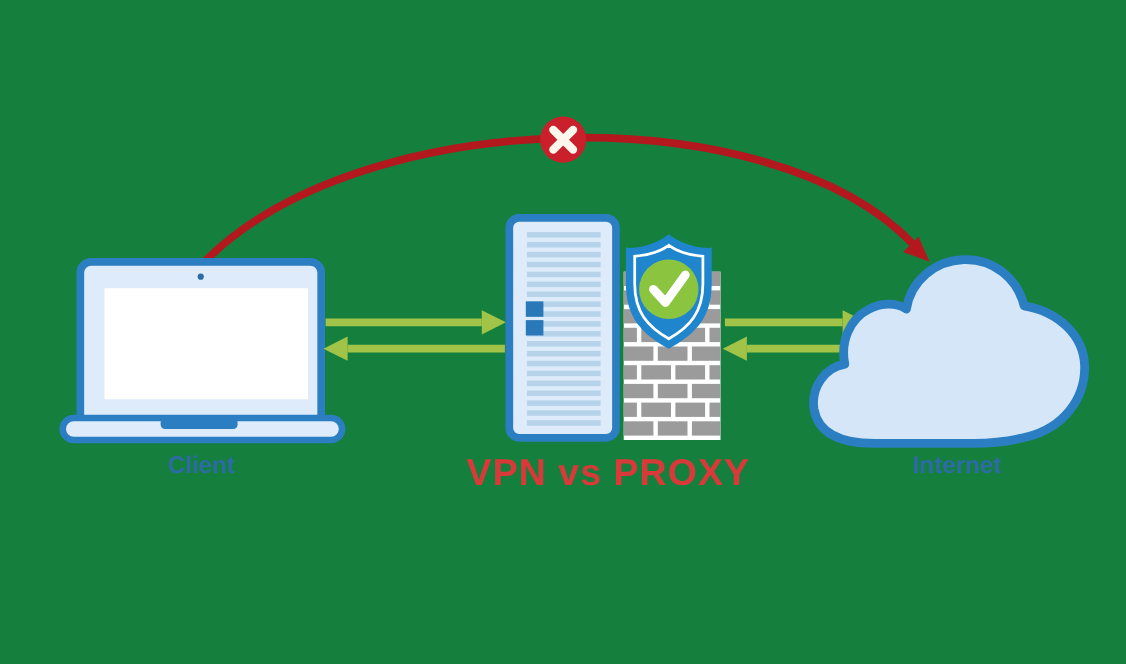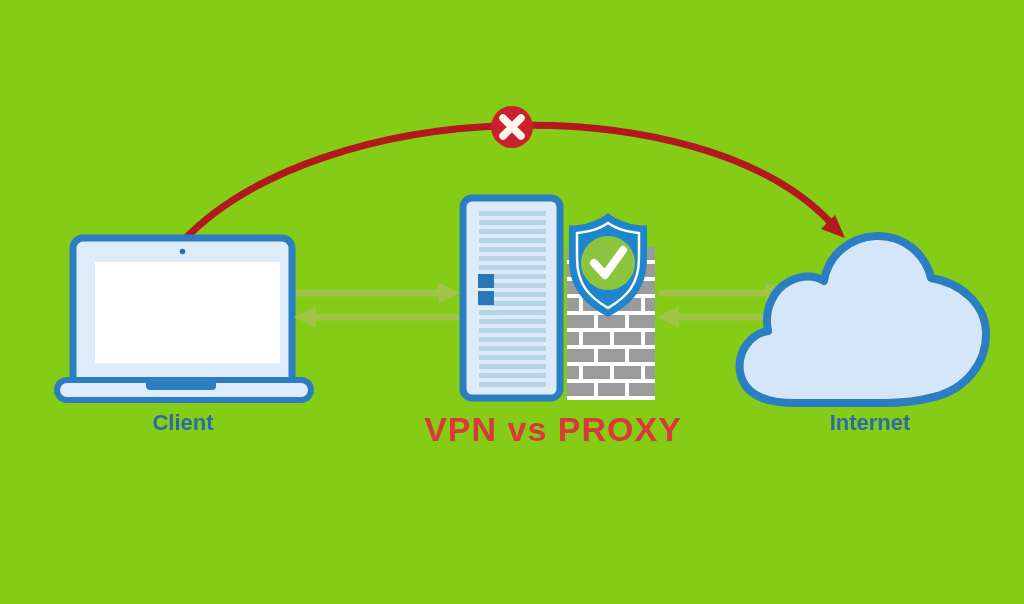--- a/index.html
+++ b/index.html
@@ -4,21 +4,21 @@
 <style>
   html, body { margin: 0; padding: 0; }
   body {
     width: 1024px; height: 604px;
     font-family: "Liberation Sans", sans-serif;
     overflow: hidden;
   }
   .canvas {
     position: relative;
     width: 1024px; height: 604px;
-    background: #84cc16;
+    background: #15803d;
     text-align: center;
   }
   .canvas > svg { position: absolute; left: 0; top: 0; }
   text.node-label {
     font-family: "Liberation Sans", "DejaVu Sans", sans-serif;
     font-weight: bold;
     font-size: 22px;
     text-anchor: middle;
   }
   text.diagram-title {

